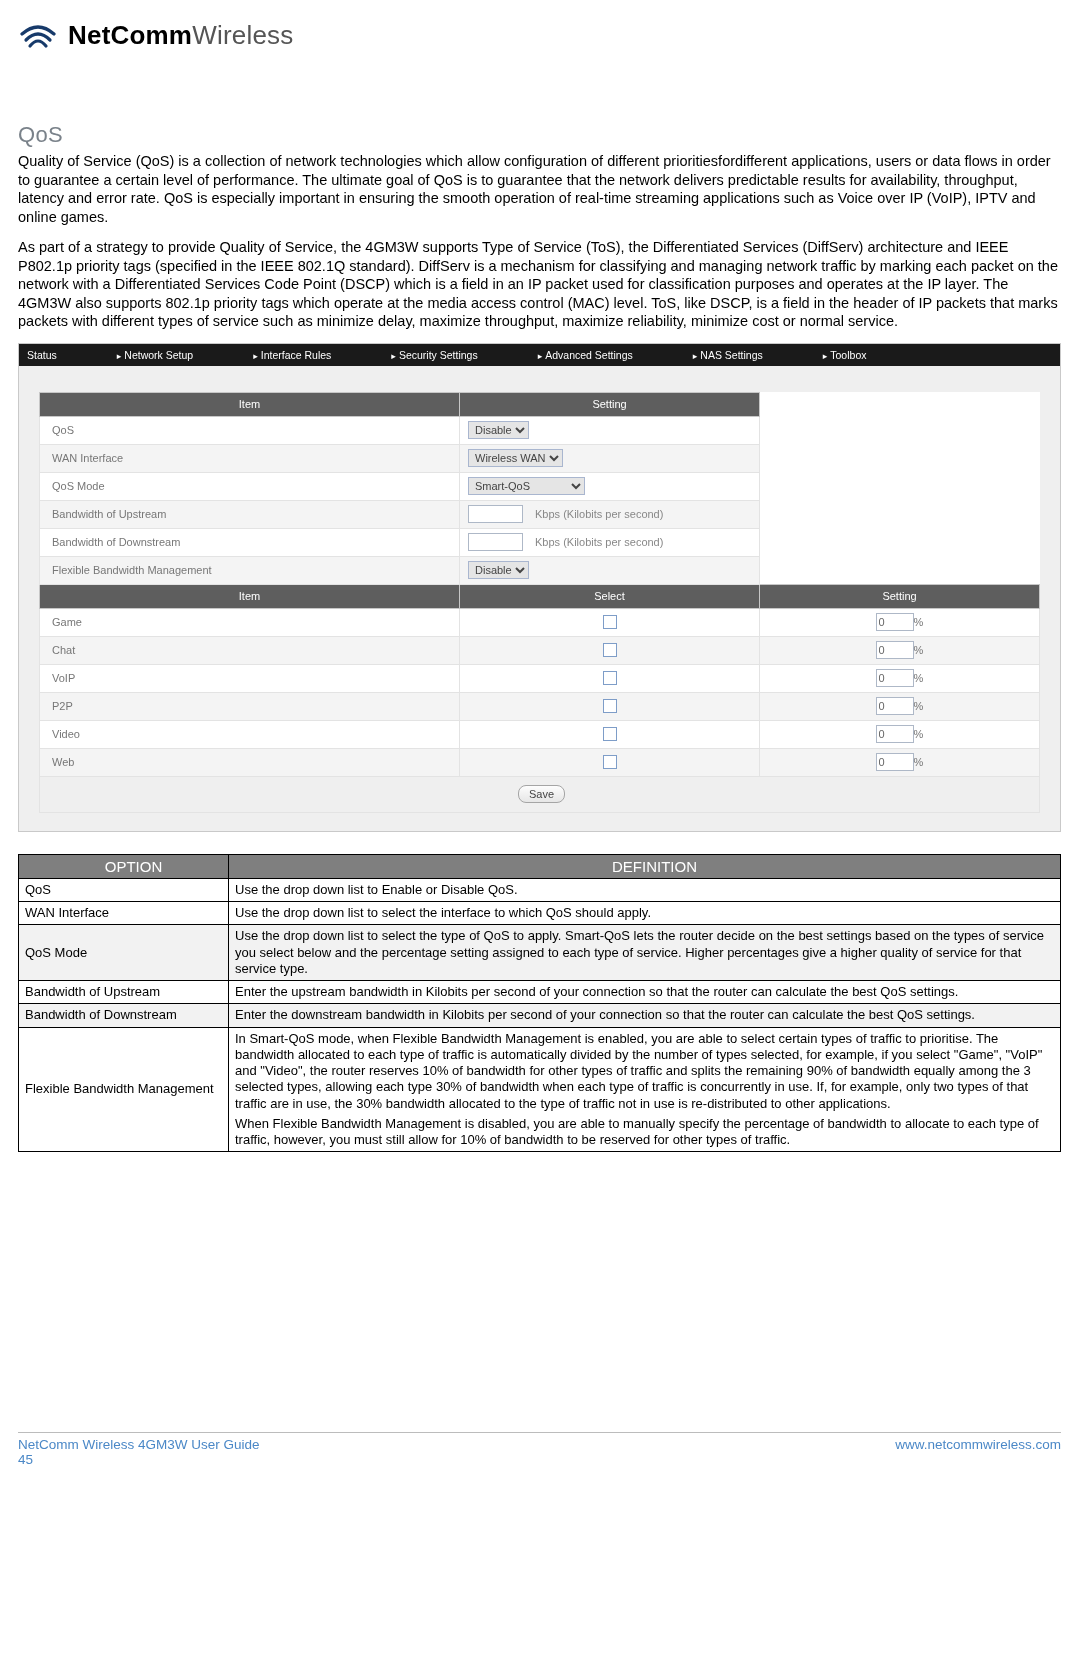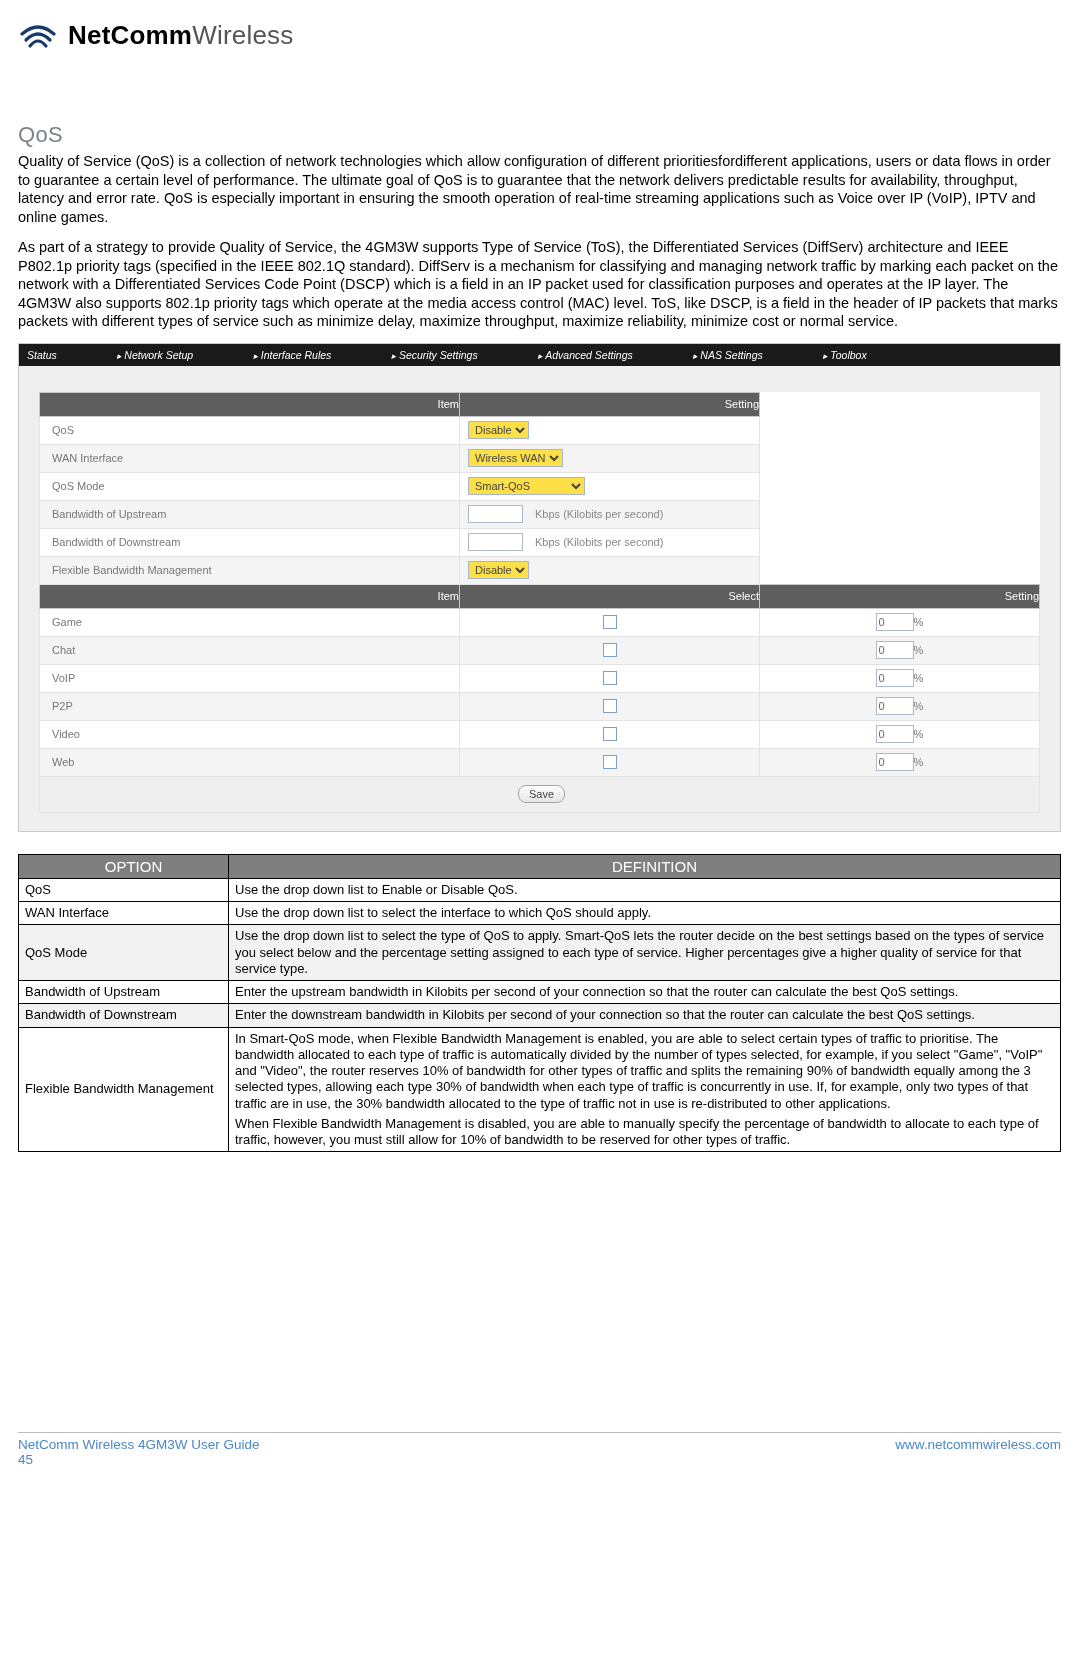--- a/index.html
+++ b/index.html
@@ -6,29 +6,29 @@
   body { font-family: Arial, Helvetica, sans-serif; font-size: 14.5px; color: #000; background: #fff; padding: 18px 18px 10px 18px; width: 1079px; }
   .logo-row { display: flex; align-items: center; gap: 10px; margin-bottom: 70px; }
   .logo-icon svg { display: block; }
   .logo-text { font-size: 26px; letter-spacing: 0.2px; }
   .logo-bold { font-weight: 700; color: #000; }
   .logo-light { font-weight: 300; color: #555; }
   h1.title { font-size: 22px; font-weight: 400; color: #7a828a; margin-bottom: 4px; font-family: "Segoe UI", Arial, sans-serif; letter-spacing: 0.3px; }
   p.body-para { line-height: 1.28; margin-bottom: 12px; }
   .screenshot { border: 1px solid #c9c9c9; margin-top: 6px; background: #efefef; font-size: 11px; color: #555; }
   .nav-bar { background: #1a1a1a; color: #fff; display: flex; align-items: center; height: 22px; padding: 0 8px; font-size: 10.5px; gap: 60px; }
-  .nav-item { white-space: nowrap; font-style: italic; }
+  .nav-item { white-space: nowrap; }
   .nav-tri::before { content: "▸"; font-size: 9px; margin-right: 3px; color: #fff; }
   .sc-inner { padding: 26px 20px 18px 20px; }
   .cfg-table { width: 100%; border-collapse: collapse; font-size: 11px; background: #fff; }
-  .cfg-table th { background: #5e5e5e; color: #fff; font-weight: 400; height: 24px; text-align: right; border: 1px solid #c7c7c7; }
+  .cfg-table th { background: #5e5e5e; color: #fff; font-weight: 400; height: 24px; text-align: center; border: 1px solid #c7c7c7; }
   .cfg-table td { border: 1px solid #e3e3e3; height: 28px; padding: 2px 8px; vertical-align: middle; color: #777; }
   .cfg-table td:first-child { padding-left: 12px; }
   .row-odd { background: #f4f4f4; }
-  select.sc-sel { font-size: 11px; border: 1px solid #a9b6cf; height: 18px; padding: 0 0 0 2px; background: #fde047; color: #444; }
+  select.sc-sel { font-size: 11px; border: 1px solid #a9b6cf; height: 18px; padding: 0 0 0 2px; background: #e5e5e5; color: #444; }
   input.sc-inp { font-size: 11px; height: 18px; border: 1px solid #aeb8c7; padding: 0 2px; color: #666; background: #fff; }
   .kbps { color: #888; font-size: 11px; margin-left: 12px; }
   .ck-cell { text-align: center; }
   .ck { width: 14px; height: 14px; border: 1px solid #7e9dc8; display: inline-block; vertical-align: middle; background: #fff; }
   .pct-cell { text-align: center; }
   .pct-inp { width: 38px; }
   .save-row td { text-align: center; height: 36px; background: #efefef; }
   button.sc-btn { font-size: 11px; padding: 2px 10px; border: 1px solid #a5a5a5; background: linear-gradient(#fdfdfd,#e6e6e6); color: #444; border-radius: 8px; }
   .def-table { width: 100%; border-collapse: collapse; font-size: 13px; margin-top: 22px; border: 1px solid #000; }
   .def-table th { background: #7f7f7f; color: #fff; font-weight: 400; height: 24px; text-align: center; border: 1px solid #000; font-size: 15px; padding-left: 20px; }

